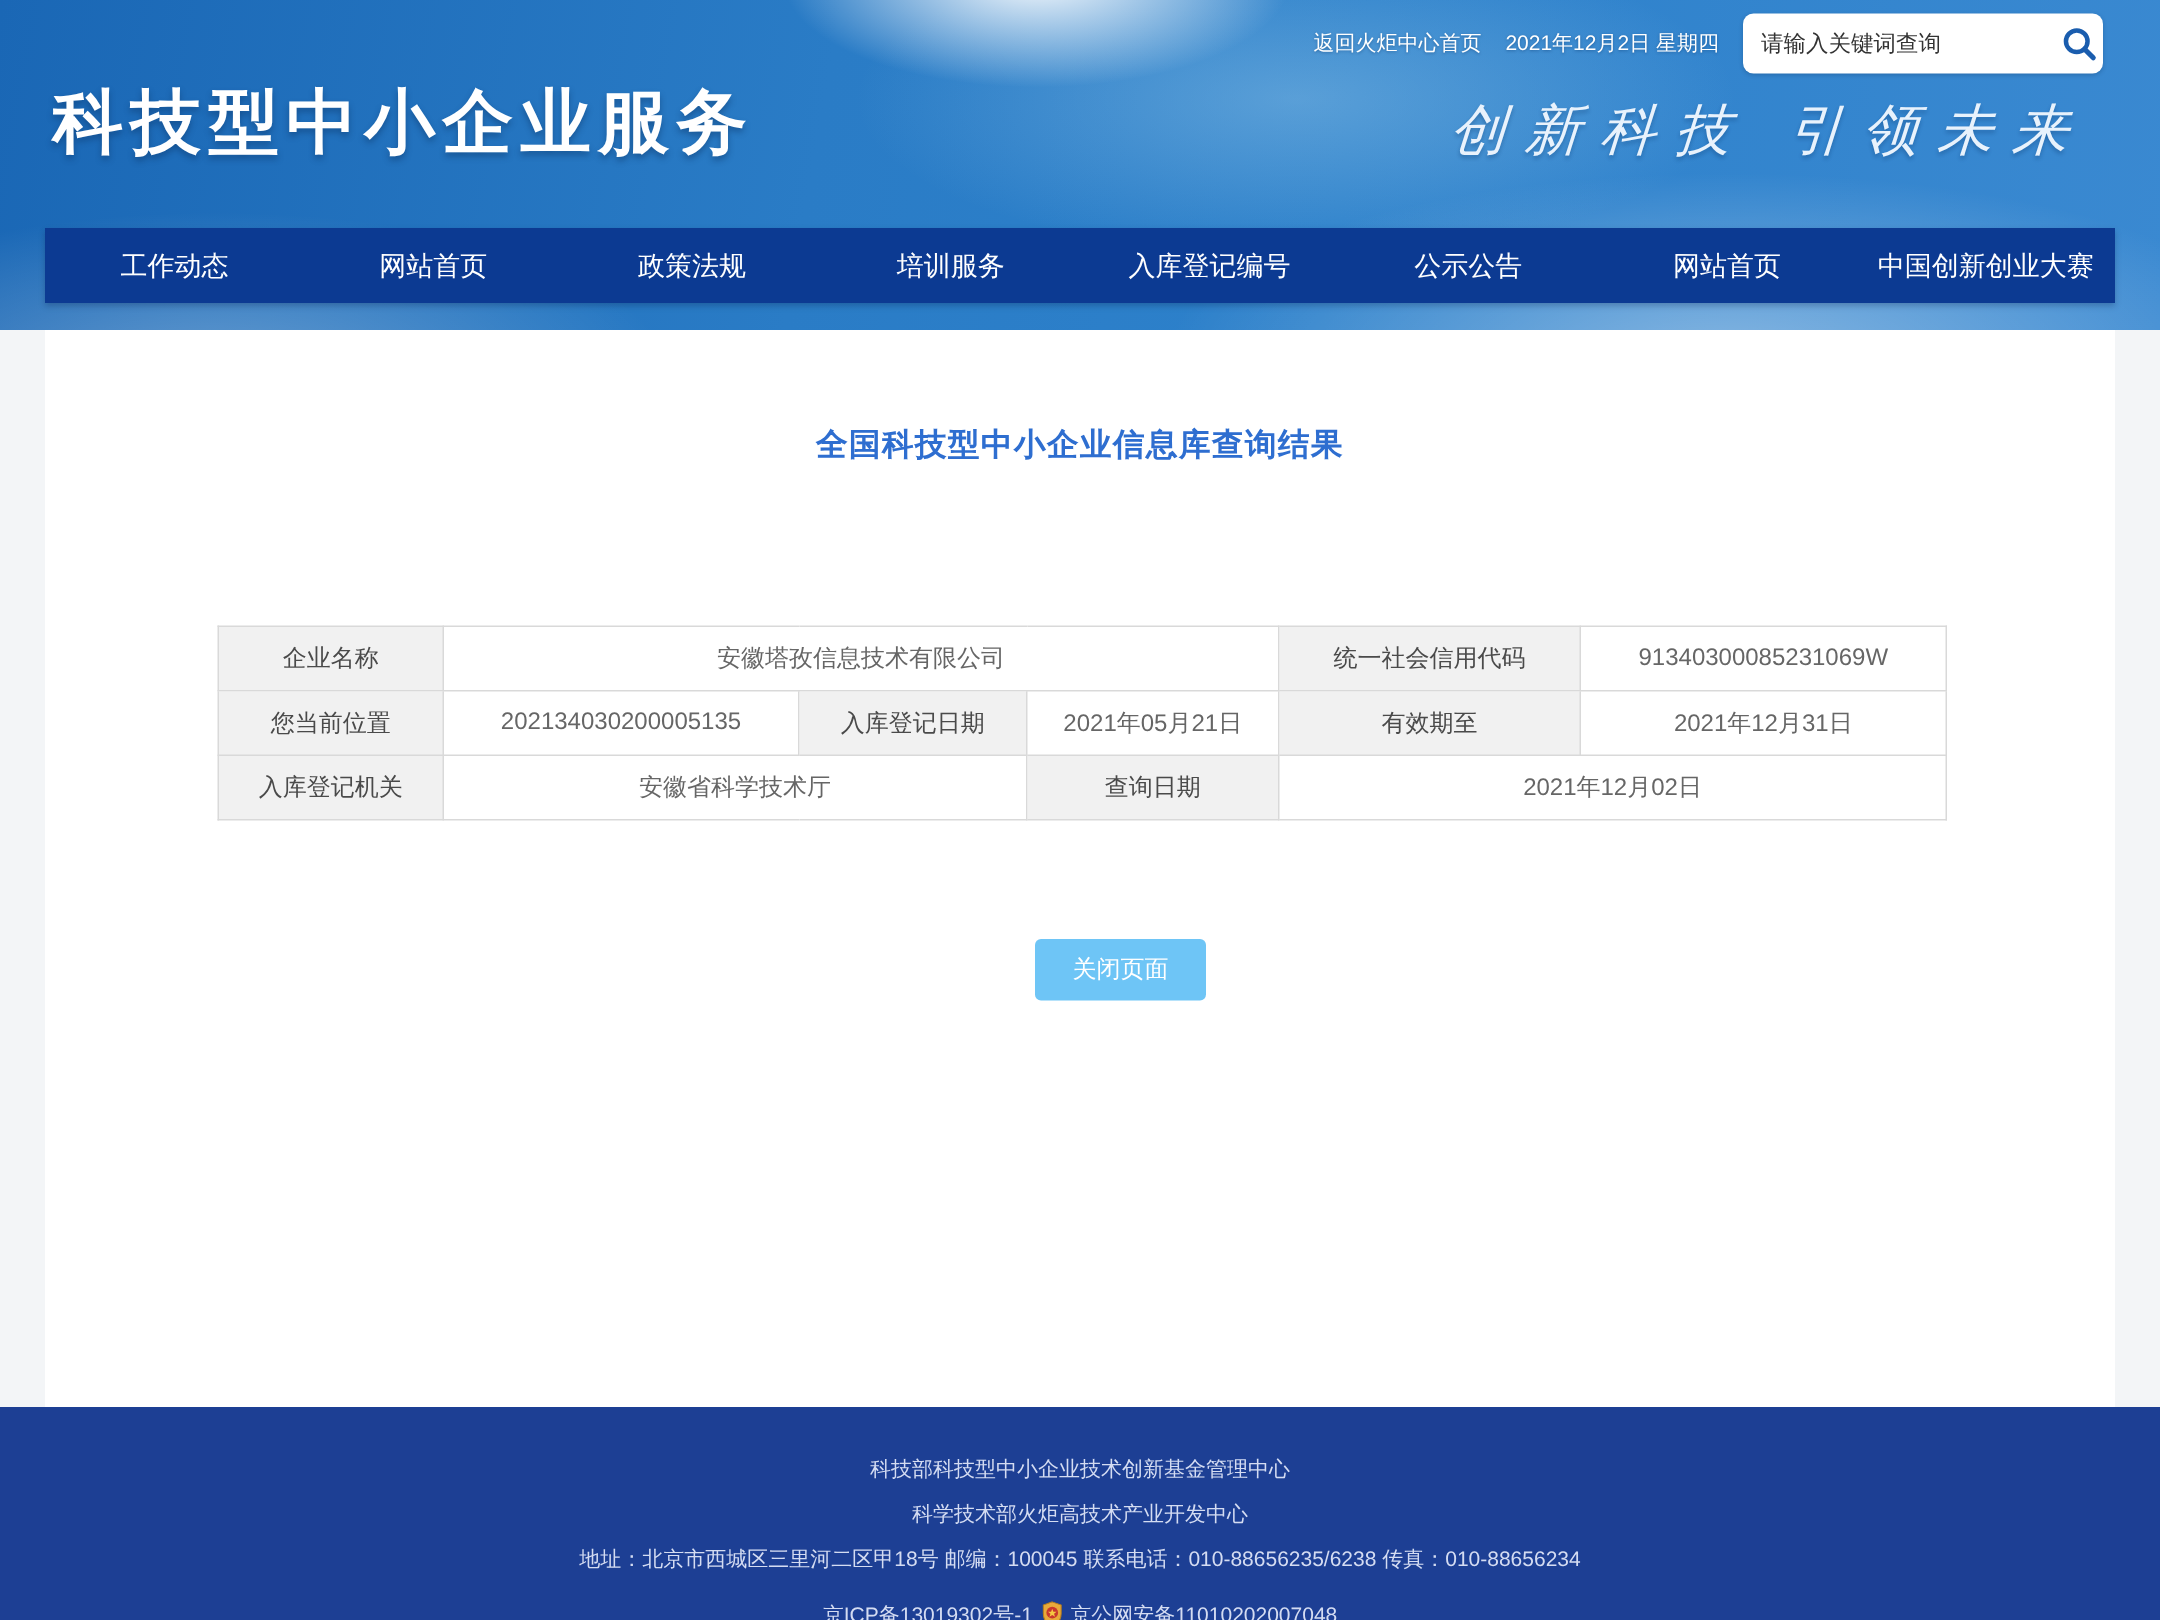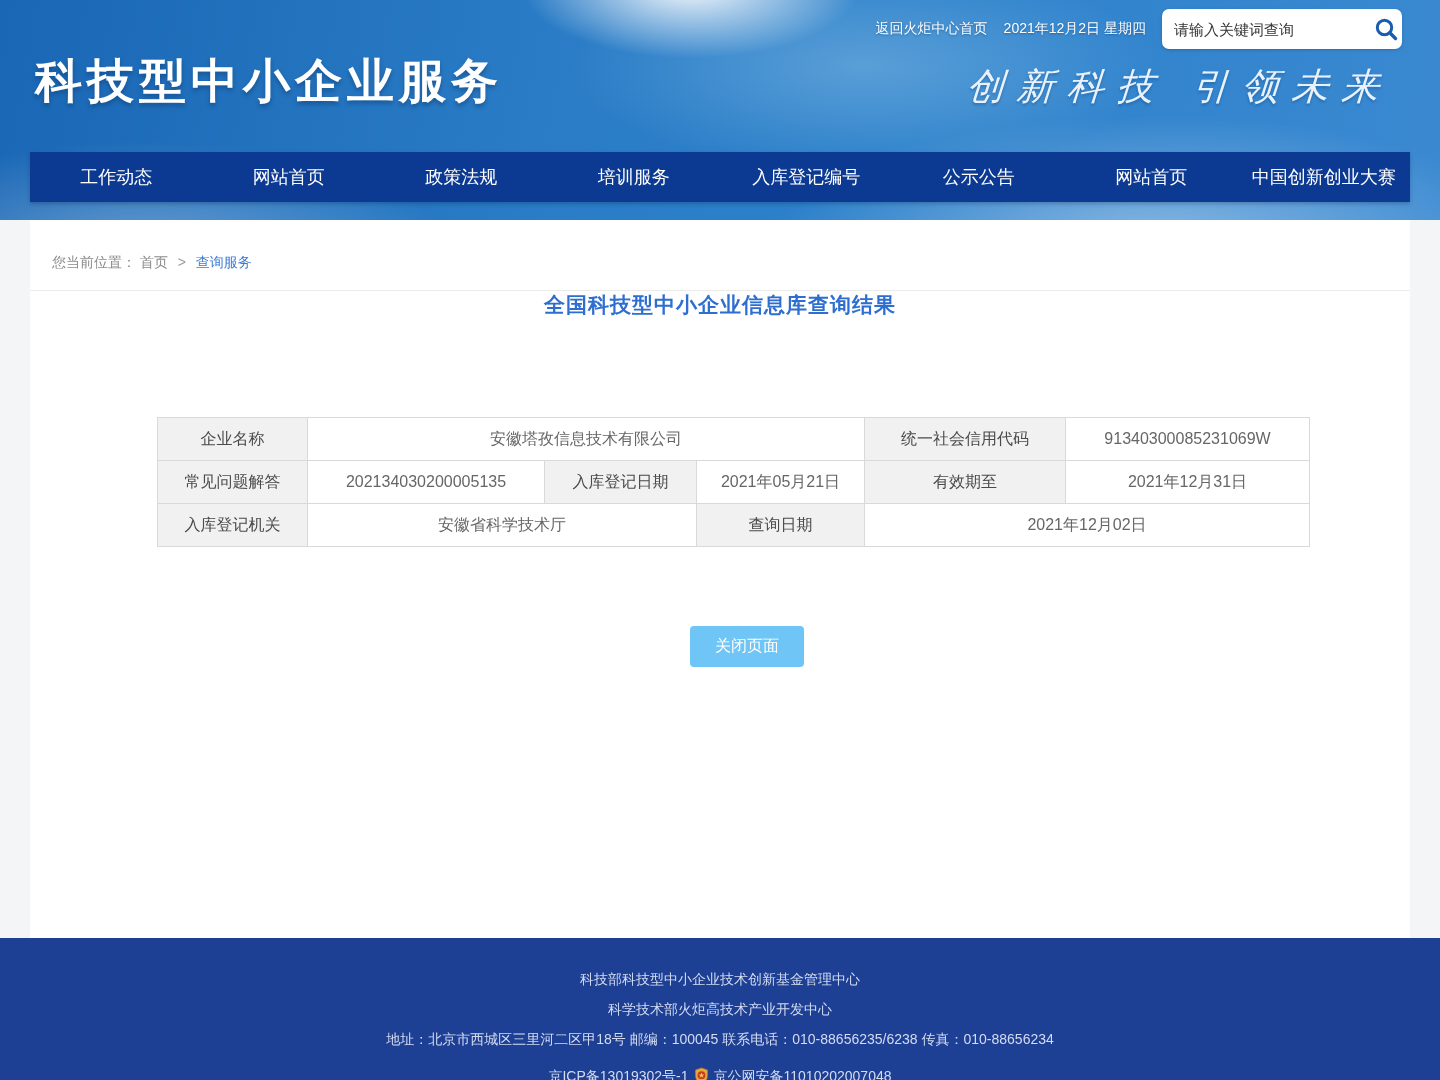--- a/index.html
+++ b/index.html
@@ -65,27 +65,27 @@
   }
   .breadcrumb {
     padding:34px 0 18px 22px; font-size:14px; color:#8a8a8a;
     border-bottom:1px solid #ebebeb;
   }
   .breadcrumb .crumb-home { color:#8a8a8a; cursor:pointer; }
   .breadcrumb .crumb-sep { color:#9a9a9a; margin:0 6px; }
   .breadcrumb .crumb-current { color:#3a7bd5; cursor:pointer; }
 
   .result-title {
-    text-align:center;
+    margin-top:62px; text-align:center;
     color:#2e6ed0; font-size:21px; font-weight:bold; letter-spacing:1px;
   }
 
   .result-table {
     position:absolute; left:115px; top:197px;
-    border-collapse:collapse; table-layout:fixed; width:1152px;margin-left:12px;
+    border-collapse:collapse; table-layout:fixed; width:1152px;
   }
   .result-table td {
     border:1px solid #d9d9d9; height:43px; text-align:center;
     font-size:16px; color:#666; background:#ffffff; padding:0 6px;
     overflow:hidden; white-space:nowrap;
   }
   .result-table td.lbl { background:#f1f1f1; color:#4a4a4a; }
 
   .close-btn {
     position:absolute; left:660px; top:406px; width:114px; height:41px;
@@ -129,47 +129,41 @@
   <div class="nav-item">政策法规</div>
   <div class="nav-item">培训服务</div>
   <div class="nav-item">入库登记编号</div>
   <div class="nav-item">公示公告</div>
   <div class="nav-item">网站首页</div>
   <div class="nav-item">中国创新创业大赛</div>
 </div>
 
 <div class="content">
 
-  <div class="breadcrumb">
-    <span>您当前位置：</span>
-    <span class="crumb-home">首页</span>
-    <span class="crumb-sep">&gt;</span>
-    <span class="crumb-current">查询服务</span>
-  </div>
 
   <div class="result-title">全国科技型中小企业信息库查询结果</div>
 
   <table class="result-table">
     <colgroup>
       <col style="width:150px">
         <col style="width:237px">
         <col style="width:152px">
       <col style="width:168px">
         <col style="width:201px">
         <col style="width:244px">
     </colgroup>
     <tbody>
       <tr>
         <td class="lbl">企业名称</td>
         <td colspan="3">安徽塔孜信息技术有限公司</td>
         <td class="lbl">统一社会信用代码</td>
         <td>91340300085231069W</td>
       </tr>
       <tr>
-        <td class="lbl">常见问题解答</td>
+        <td class="lbl">您当前位置</td>
         <td>202134030200005135</td>
         <td class="lbl">入库登记日期</td>
         <td>2021年05月21日</td>
         <td class="lbl">有效期至</td>
         <td>2021年12月31日</td>
       </tr>
       <tr>
         <td class="lbl">入库登记机关</td>
         <td colspan="2">安徽省科学技术厅</td>
         <td class="lbl">查询日期</td>

